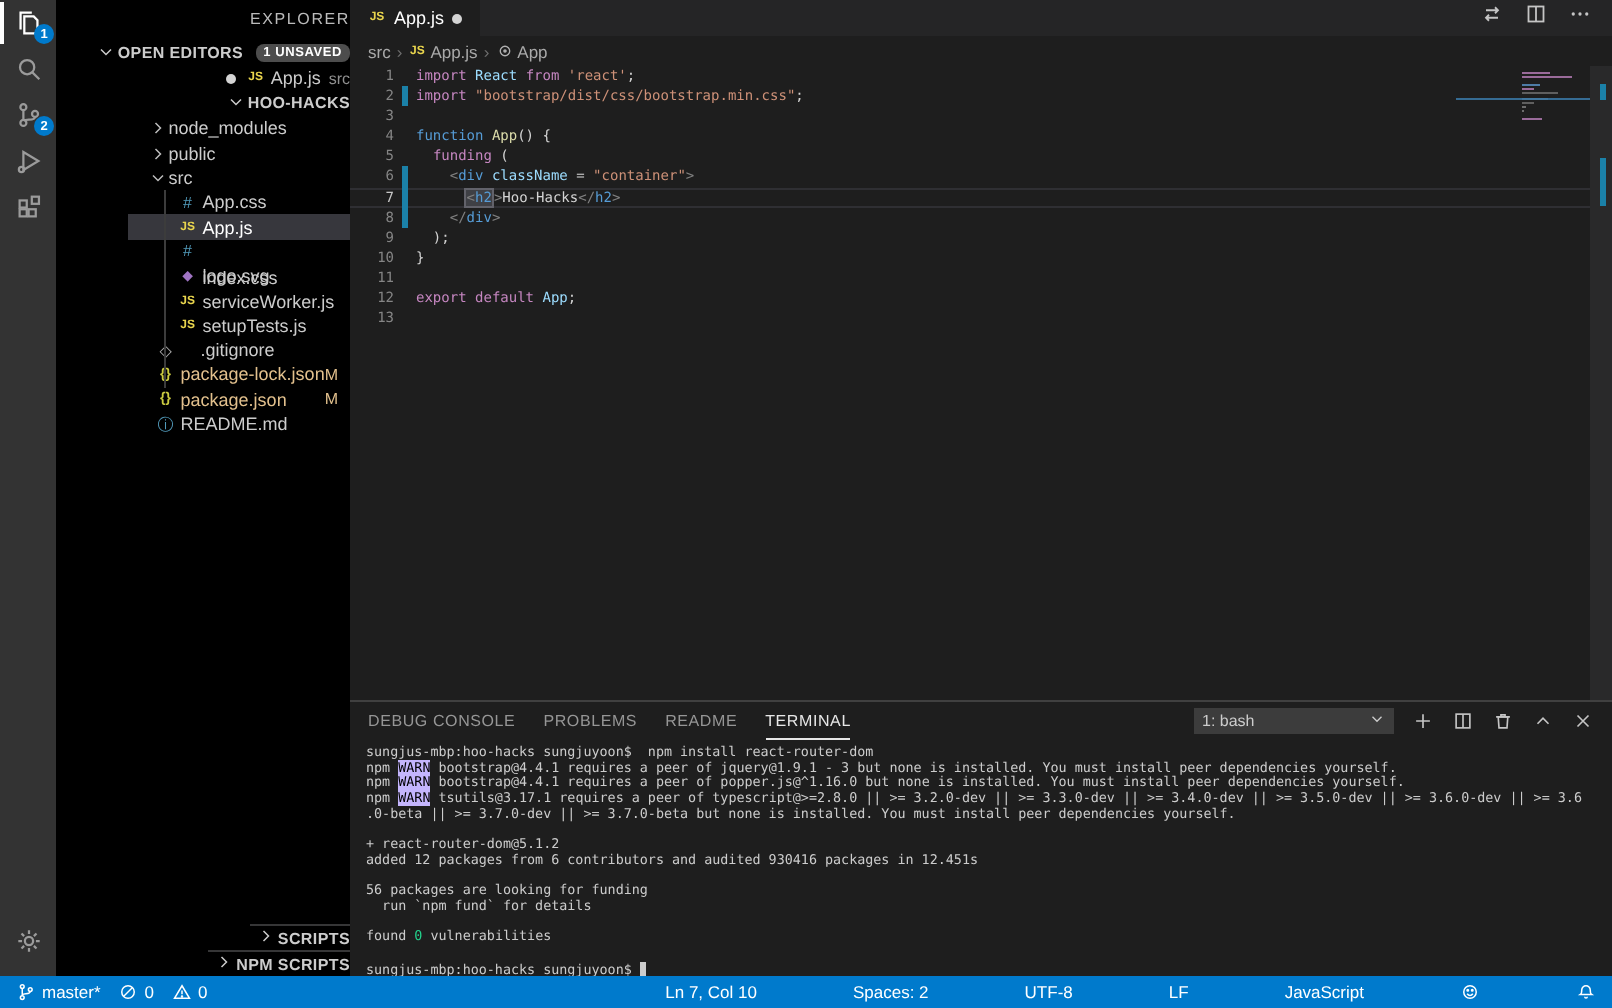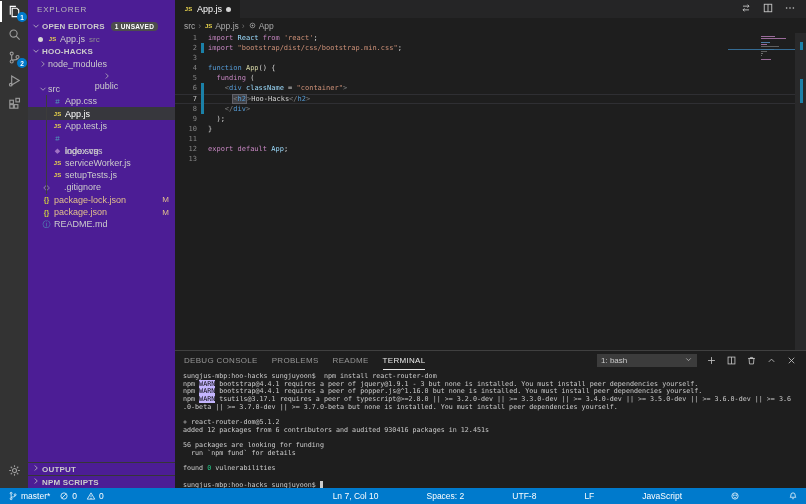--- a/index.html
+++ b/index.html
@@ -13,21 +13,21 @@
   .ab-item { position:relative; width:28px; height:23px; display:flex; align-items:center; justify-content:center; color:#9b9b9b; cursor:pointer; }
   .ab-item.active { color:#ffffff; }
   .ab-item.active::before { content:''; position:absolute; left:0; top:1px; bottom:1px; width:2px; background:#ffffff; }
   .ab-item svg { width:15px; height:15px; }
   .ab-badge { position:absolute; right:1px; bottom:1px; min-width:10px; height:10px; border-radius:5px;
               background:#007acc; color:#fff; font-size:6.5px; font-weight:700; display:flex; align-items:center; justify-content:center; padding:0 2px; }
   .ab-spacer { flex:1; }
   .ab-bottom { margin-bottom:6px; }
 
   
-  .sidebar { width:147px; background:#4c1d95; display:flex; flex-direction:column; flex-shrink:0; overflow:hidden; }
+  .sidebar { width:147px; background:#000000; display:flex; flex-direction:column; flex-shrink:0; overflow:hidden;align-items:flex-end; }
   .sidebar-title { height:20px; line-height:20px; padding-left:9px; font-size:8px; letter-spacing:0.8px; color:#bbbbbb; }
   .sec-h { display:flex; align-items:center; height:13px; font-size:8px; font-weight:700; color:#cccccc; padding-left:3px; letter-spacing:.2px; cursor:pointer; flex-shrink:0; }
   .sec-h svg { width:10px; height:10px; flex-shrink:0; }
   .sec-h .lbl { margin-left:1px; }
   .badge-pill { background:#4d4d4d; color:#ffffff; font-size:6.5px; font-weight:700; border-radius:4px; padding:1px 4px; margin-left:6px; letter-spacing:.3px; }
   .sec-bordered { border-top:1px solid #363637; }
   .sidebar-spacer { flex:1; }
   .row { display:flex; align-items:center; height:12.3px; font-size:9px; color:#cccccc; cursor:pointer; position:relative; }
   .row.selected { background:#37373d; color:#ffffff; }
   .row .chev { width:10px; height:10px; flex-shrink:0; color:#bdbdbd; }
@@ -193,21 +193,21 @@
       </div>
       <div id="file-tree" class="tree-wrap">
           <div class="row" style="padding-left: 10px;">
             <span class="chev" style="display: flex;">
               <svg viewBox="0 0 16 16" fill="none" stroke="currentColor" stroke-width="1.2">
                 <path d="M6 4l4 4-4 4"></path>
               </svg>
             </span>
             <span class="flabel">node_modules</span>
           </div>
-          <div class="row" style="padding-left: 10px; flex-direction: column;">
+          <div class="row" style="padding-left: 10px;">
             <span class="chev" style="display: flex;">
               <svg viewBox="0 0 16 16" fill="none" stroke="currentColor" stroke-width="1.2">
                 <path d="M6 4l4 4-4 4"></path>
               </svg>
             </span>
             <span class="flabel">public</span>
           </div>
           <div class="row" style="padding-left: 10px;">
             <span class="chev" style="display: flex;">
               <svg viewBox="0 0 16 16" fill="none" stroke="currentColor" stroke-width="1.2">
@@ -216,24 +216,20 @@
             </span>
             <span class="flabel">src</span>
           </div>
           <div class="row" style="padding-left: 24px;">
             <span class="fi fi-css">#</span>
             <span class="flabel" style="margin-left: 2px;">App.css</span>
           </div>
           <div class="row selected" style="padding-left: 24px;">
             <span class="fi fi-js">JS</span>
             <span class="flabel" style="margin-left: 2px;">App.js</span>
-          </div>
-          <div class="row" style="padding-left: 24px;">
-            <span class="fi fi-js">JS</span>
-            <span class="flabel" style="margin-left: 2px;">App.test.js</span>
           </div>
           <div class="row" style="padding-left: 24px;">
             <span class="fi fi-css">#</span>
             <span class="flabel" style="margin-left: 2px; margin-top: 26px;">index.css</span>
           </div>
           <div class="row" style="padding-left: 24px;">
             <span class="fi fi-svg">◆</span>
             <span class="flabel" style="margin-left: 2px;">logo.svg</span>
           </div>
           <div class="row" style="padding-left: 24px;">
@@ -264,21 +260,21 @@
           </div>
           <div class="indent-guide" style="top: 36.9px; height: 98.4px;"></div>
         </div>
 
       <div class="sidebar-spacer"></div>
 
       <div class="sec-h sec-bordered">
         <span><svg viewBox="0 0 16 16" fill="none" stroke="currentColor" stroke-width="1.2">
               <path d="M6 4l4 4-4 4"></path>
             </svg></span>
-        <span class="lbl">OUTPUT</span>
+        <span class="lbl">SCRIPTS</span>
       </div>
       <div class="sec-h sec-bordered">
         <span><svg viewBox="0 0 16 16" fill="none" stroke="currentColor" stroke-width="1.2">
               <path d="M6 4l4 4-4 4"></path>
             </svg></span>
         <span class="lbl">NPM SCRIPTS</span>
       </div>
     </aside>
 
     <div class="editor-area">

